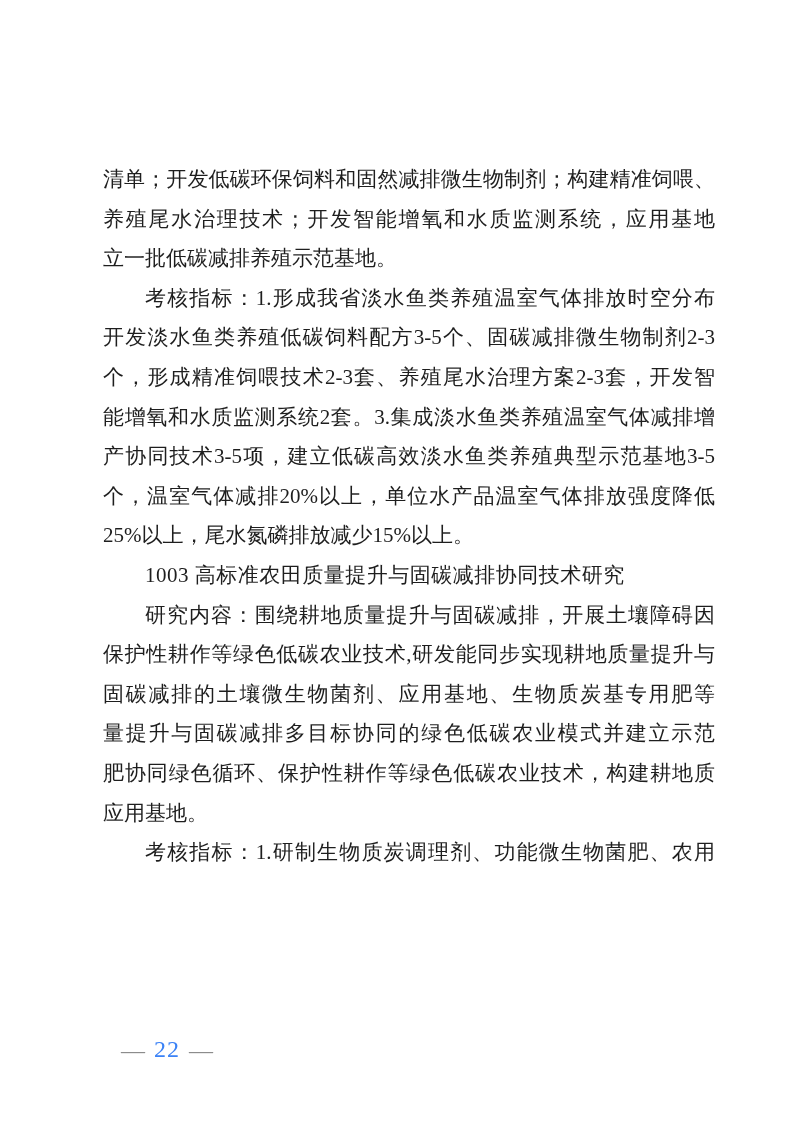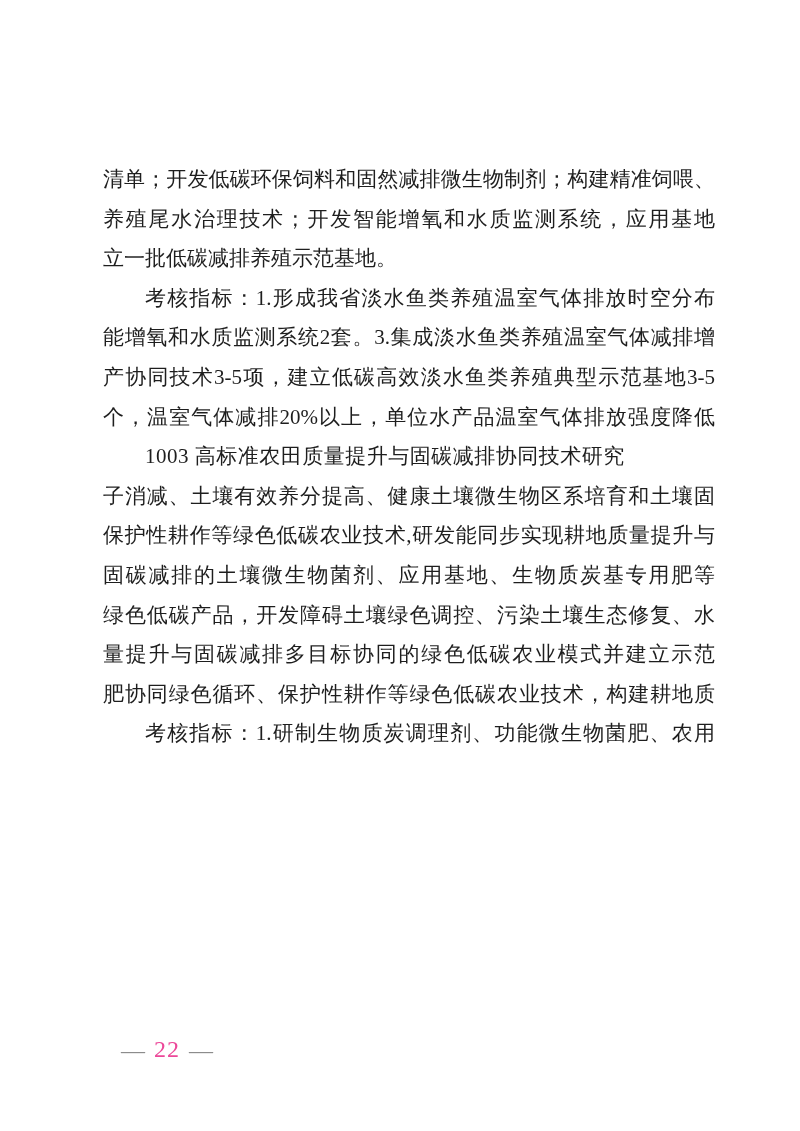--- a/index.html
+++ b/index.html
@@ -50,43 +50,46 @@
     display: flex;
     align-items: center;
     gap: 9px;
     font-size: 24px;
   }
   .footer .dash {
     color: #8c8c8c;
     line-height: 1;
   }
   .footer .pagenum {
-    color: #ec4899;
+    color: #3b82f6;
     letter-spacing: 1px;
   }
 </style>
 </head>
 <body>
 
 <div class="page">
   <div class="doc" id="doc">
       <div class="line">清单；开发低碳环保饲料和固然减排微生物制剂；构建精准饲喂、</div>
       <div class="line">养殖尾水治理技术；开发智能增氧和水质监测系统，应用基地</div>
       <div class="line last">立一批低碳减排养殖示范基地。</div>
       <div class="line indent">考核指标：1.形成我省淡水鱼类养殖温室气体排放时空分布</div>
+      <div class="line">开发淡水鱼类养殖低碳饲料配方3-5个、固碳减排微生物制剂2-3</div>
+      <div class="line">个，形成精准饲喂技术2-3套、养殖尾水治理方案2-3套，开发智</div>
       <div class="line">能增氧和水质监测系统2套。3.集成淡水鱼类养殖温室气体减排增</div>
       <div class="line">产协同技术3-5项，建立低碳高效淡水鱼类养殖典型示范基地3-5</div>
       <div class="line">个，温室气体减排20%以上，单位水产品温室气体排放强度降低</div>
+      <div class="line last">25%以上，尾水氮磷排放减少15%以上。</div>
       <div class="line heading indent last">1003 高标准农田质量提升与固碳减排协同技术研究</div>
-      <div class="line">子消减、土壤有效养分提高、健康土壤微生物区系培育和土壤固</div>
+      <div class="line indent">研究内容：围绕耕地质量提升与固碳减排，开展土壤障碍因</div>
       <div class="line">保护性耕作等绿色低碳农业技术,研发能同步实现耕地质量提升与</div>
       <div class="line">固碳减排的土壤微生物菌剂、应用基地、生物质炭基专用肥等</div>
-      <div class="line">绿色低碳产品，开发障碍土壤绿色调控、污染土壤生态修复、水</div>
       <div class="line">量提升与固碳减排多目标协同的绿色低碳农业模式并建立示范</div>
       <div class="line">肥协同绿色循环、保护性耕作等绿色低碳农业技术，构建耕地质</div>
+      <div class="line last">应用基地。</div>
       <div class="line indent">考核指标：1.研制生物质炭调理剂、功能微生物菌肥、农用</div>
     </div>
   <div class="footer">
     <span class="dash">—</span>
     <span class="pagenum">22</span>
     <span class="dash">—</span>
   </div>
 </div>
 
 </body></html>

